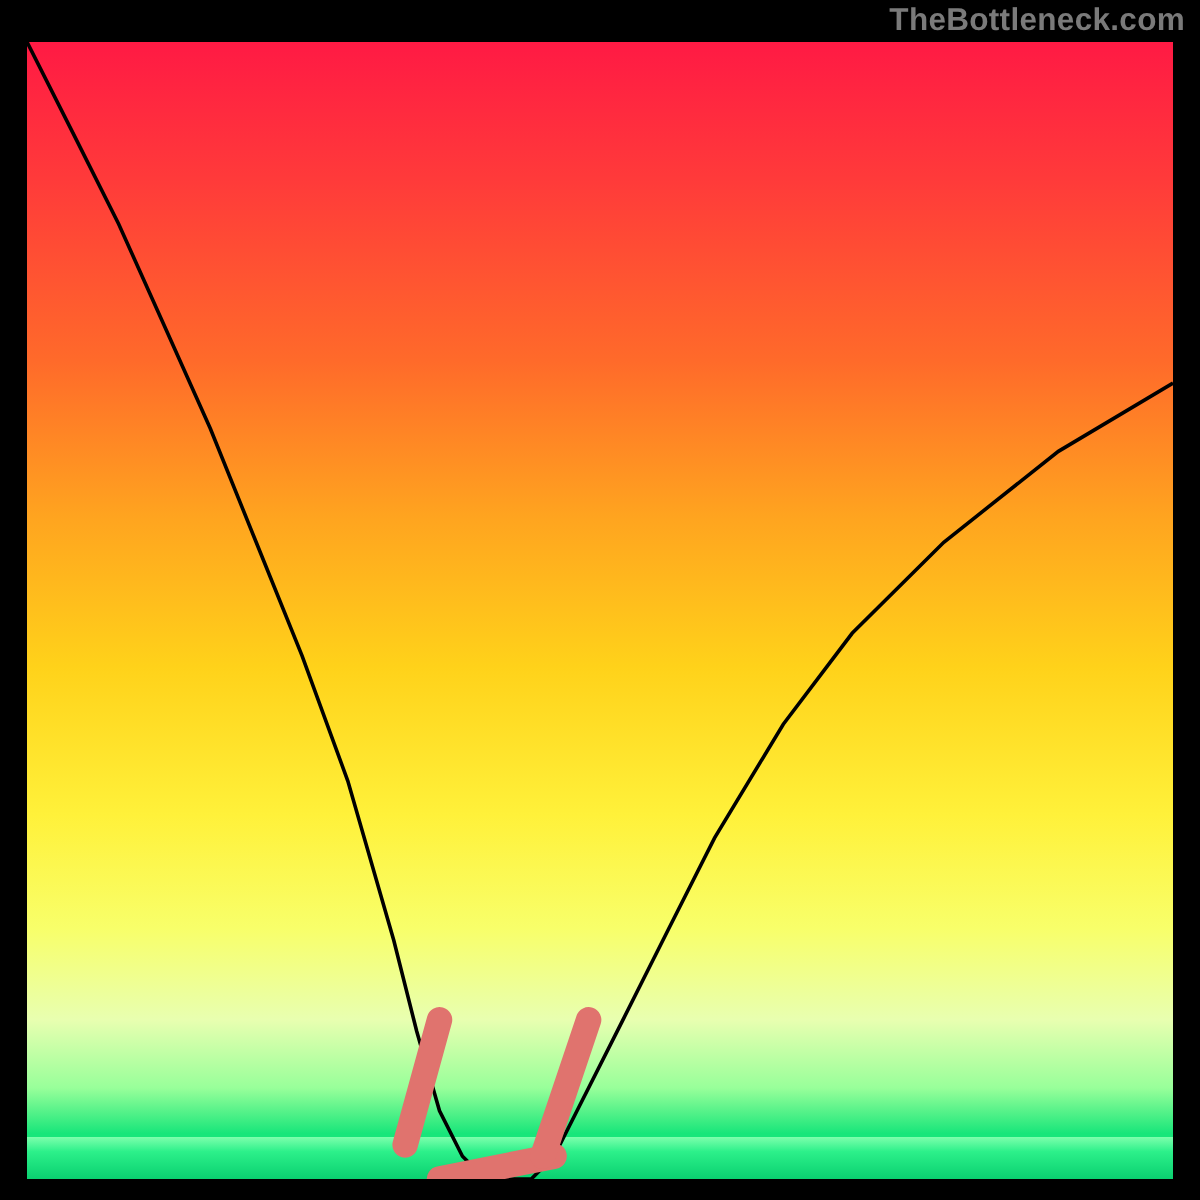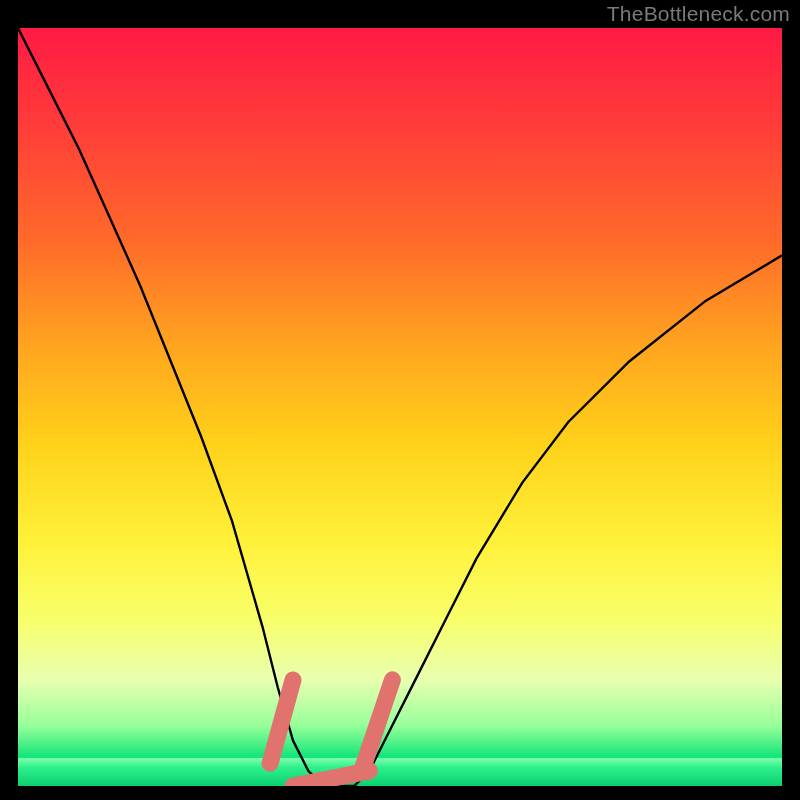--- a/index.html
+++ b/index.html
@@ -65,21 +65,21 @@
     width: 100%;
     height: 100%;
   }
   .watermark {
     position: absolute;
     top: 2px;
     right: 10px;
     color: #7a7a7a;
     font-size: 21px;
     letter-spacing: 0.2px;
-    font-weight: 400;
+    font-weight: 700;
     margin-left: 32px;
   }
 </style>
 </head>
 <body>
 
 <div class="frame">
 
   <div class="watermark">TheBottleneck.com</div>
 

